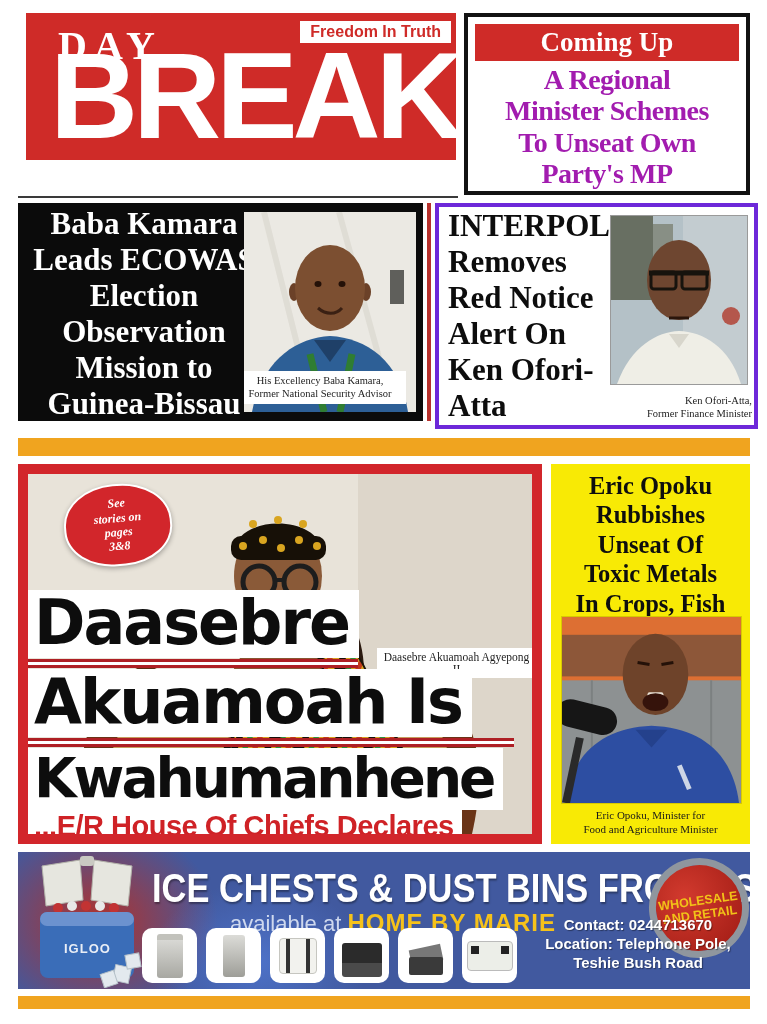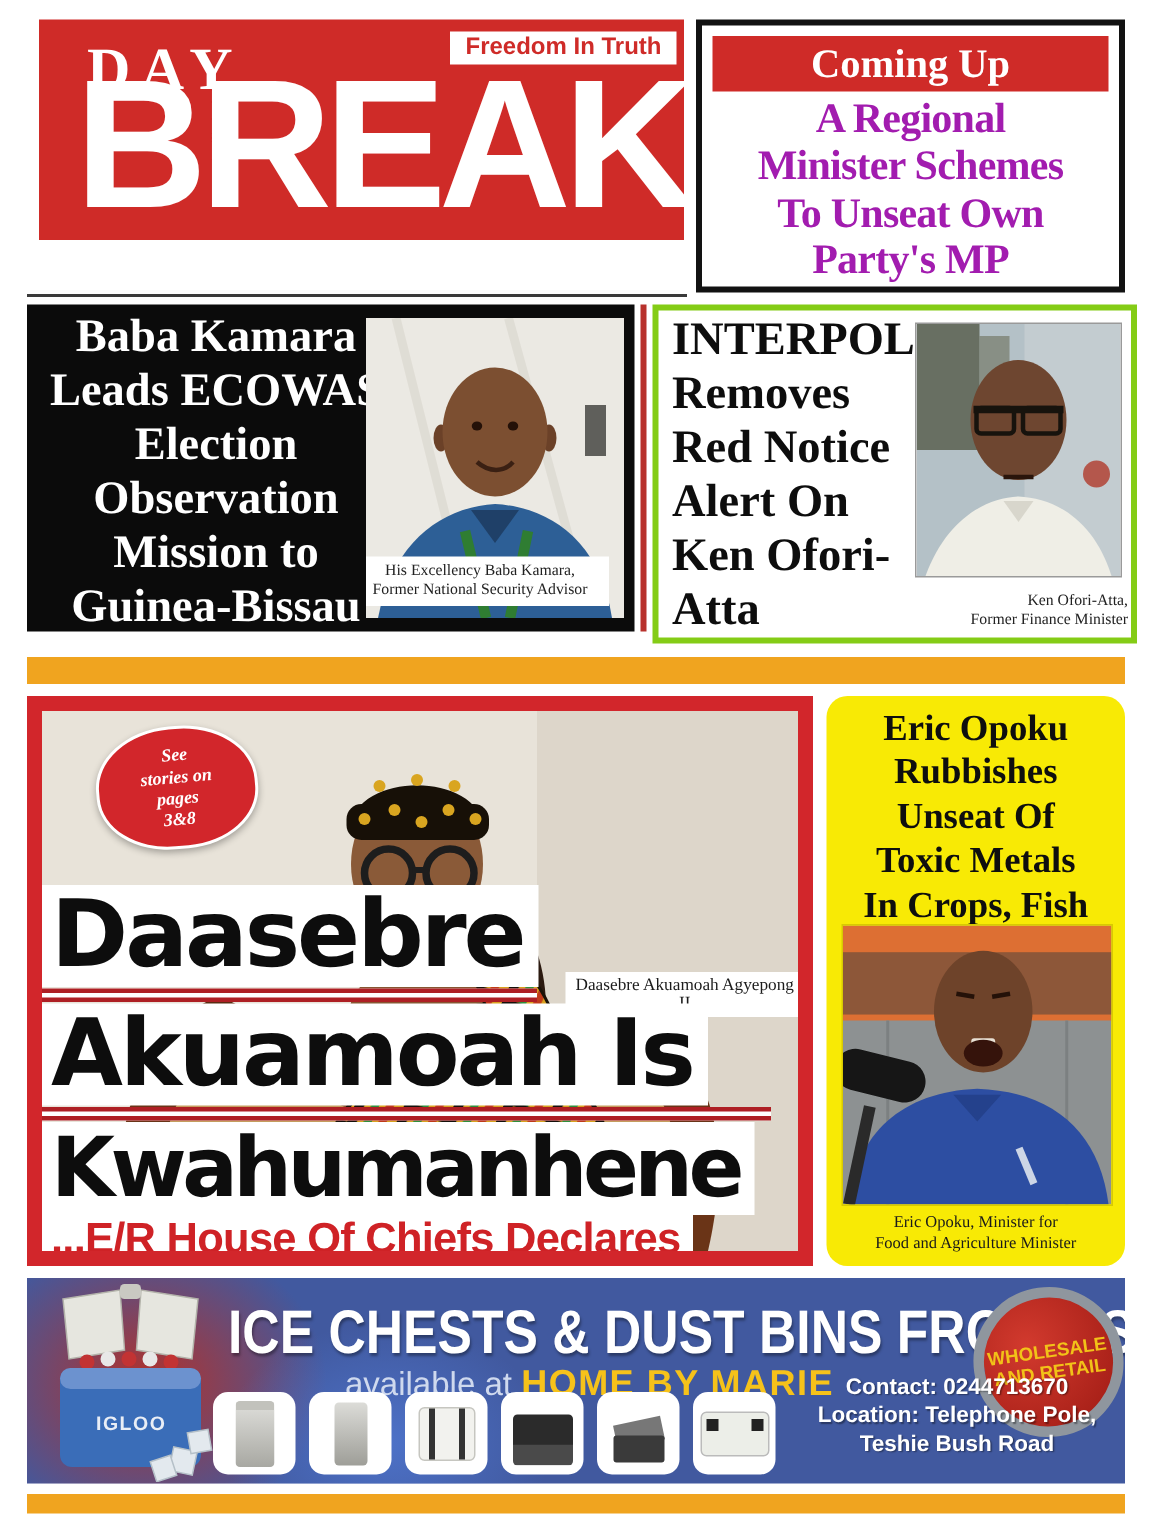--- a/index.html
+++ b/index.html
@@ -29,21 +29,21 @@
 
   
   .baba-box{left:18px;top:203px;width:405px;height:218px;background:#0b0b0b;}
   .baba-headline{position:absolute;left:10px;top:3px;width:232px;color:#fff;
                  font-weight:bold;font-size:31px;line-height:1.16;text-align:center;}
   .photo-frame{position:absolute;overflow:hidden;}
   .baba-photo{top:9px;right:7px;width:172px;height:200px;}
   .baba-caption{position:absolute;right:10px;bottom:8px;width:168px;background:#fff;
                 text-align:center;font-size:10.5px;line-height:1.3;color:#222;padding:3px 2px;}
   .v-divider{left:427px;top:203px;width:4px;height:218px;background:#b8312c;}
-  .interpol-box{left:435px;top:203px;width:315px;height:218px;background:#fff;border:4px solid #84cc16;}
+  .interpol-box{left:435px;top:203px;width:315px;height:218px;background:#fff;border:4px solid #6d28d9;}
   .interpol-headline{position:absolute;left:9px;top:1px;width:170px;color:#0d0d0d;
                      font-weight:bold;font-size:31px;line-height:1.16;}
   .interpol-photo{top:8px;right:6px;width:136px;height:168px;border:1px solid #9a9a9a;}
   .interpol-caption{position:absolute;right:2px;bottom:4px;width:150px;text-align:right;
                     font-size:10.5px;line-height:1.3;color:#222;}
 
   .orange-bar{background:#f0a41f;}
   .bar-top{left:18px;top:438px;width:732px;height:18px;}
   .bar-bottom{left:18px;top:996px;width:732px;height:13px;}
 
@@ -65,21 +65,21 @@
   .hl-3{font-size:55px;line-height:60px;letter-spacing:-3px;}
   .hl-ul{height:9px;background:#fff;border-top:3px solid #ae1f24;border-bottom:3px solid #ae1f24;
          box-sizing:border-box;margin:1px 0;}
   .hl-ul1{width:330px;}
   .hl-ul2{width:486px;}
   .hl-sub{display:inline-block;background:#fff;color:#cf2226;padding:1px 8px 3px 6px;
           font-family:"Liberation Sans",sans-serif;font-weight:bold;font-size:29px;line-height:30px;
           letter-spacing:-0.5px;}
 
   
-  .yellow-box{left:551px;top:464px;width:199px;height:380px;background:#f8ea05;border-radius:14px;}
+  .yellow-box{left:551px;top:464px;width:199px;height:380px;background:#f8ea05;}
   .eric-headline{margin-top:7px;text-align:center;font-weight:bold;font-size:24.5px;
                  line-height:1.2;color:#0e0e0e;}
   .eric-photo{left:10px;top:152px;width:179px;height:186px;border:1px solid #d8ca00;}
   .eric-caption{position:absolute;left:0;right:0;top:344px;text-align:center;
                 font-size:11px;line-height:1.3;color:#1a1a1a;}
 
   
   .ad{left:18px;top:852px;width:732px;height:137px;background:#41599f;overflow:hidden;}
   .smoke-red{position:absolute;left:-40px;top:-30px;width:240px;height:200px;
              background:radial-gradient(closest-side,rgba(190,45,30,.9),rgba(190,45,30,0));}

